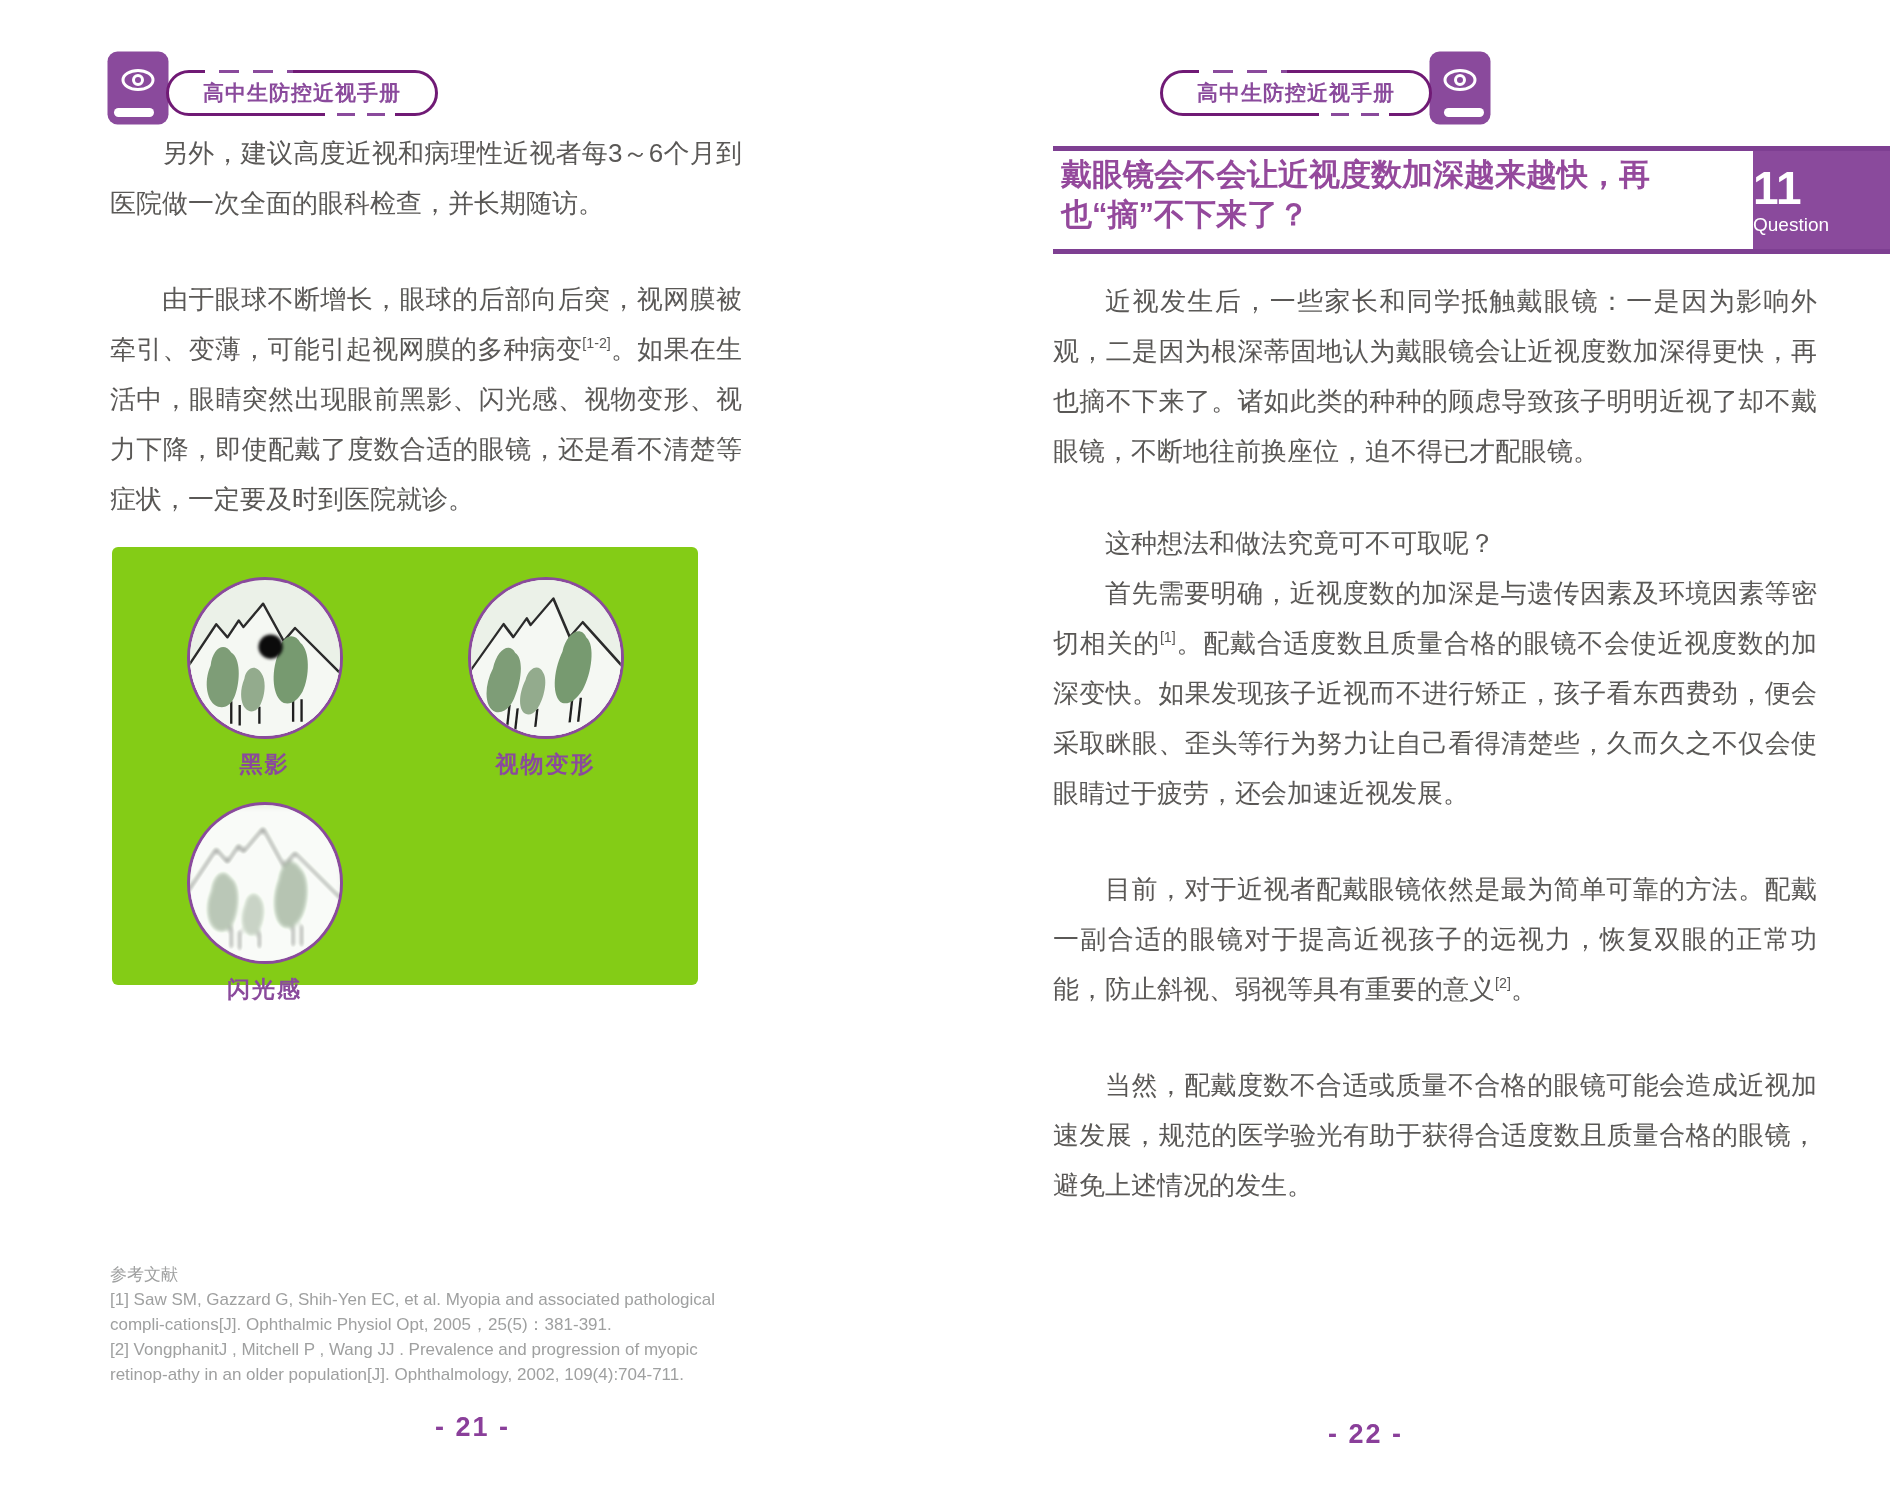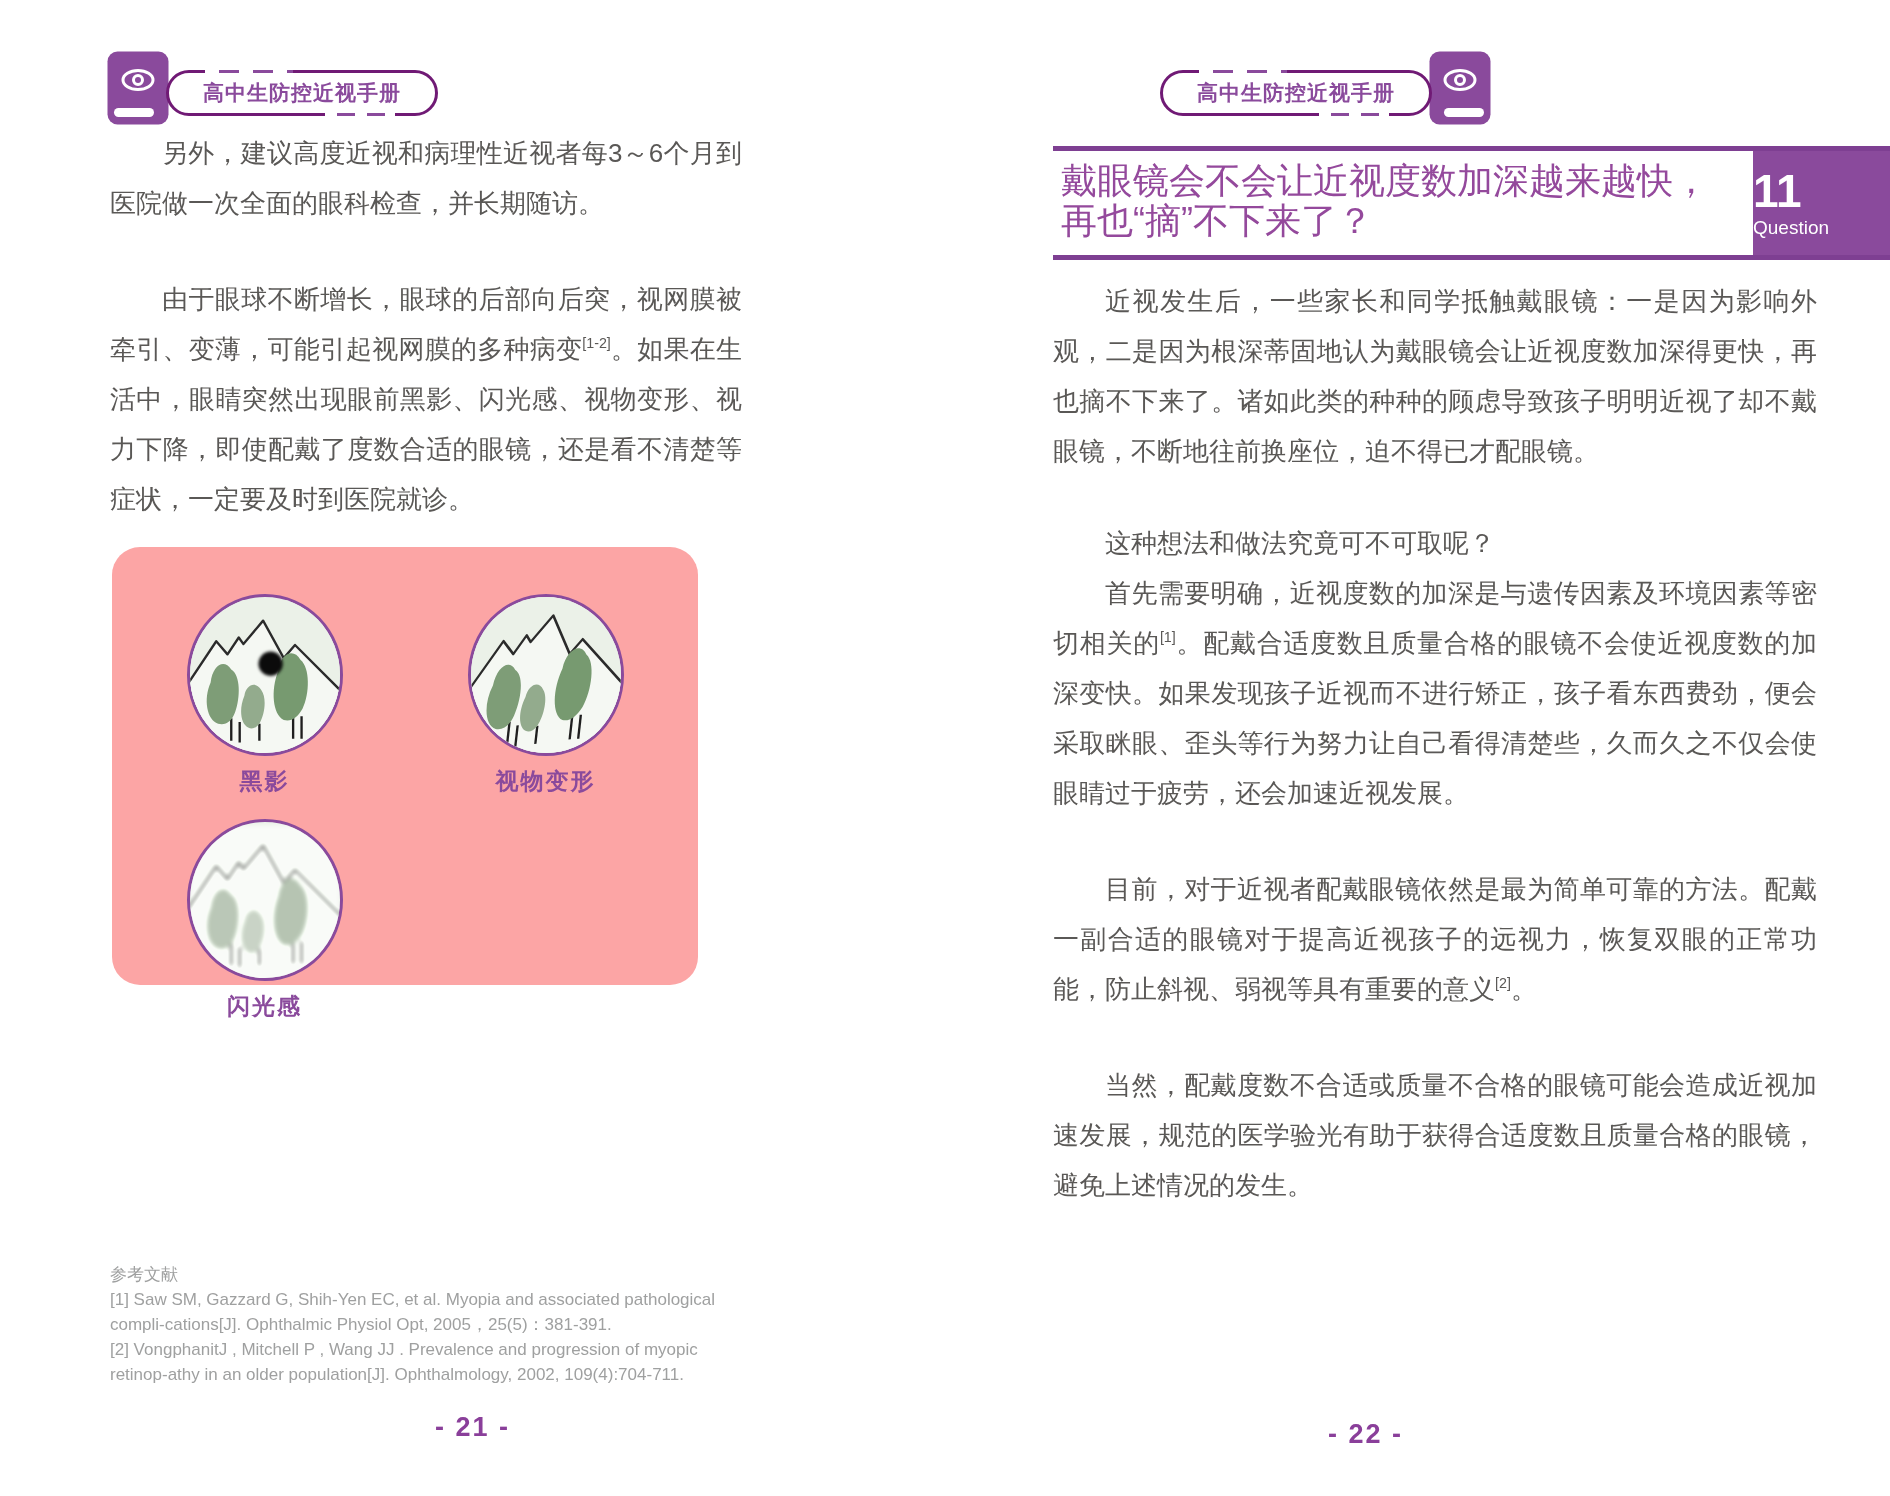--- a/index.html
+++ b/index.html
@@ -39,35 +39,35 @@
   .right-body .para:nth-child(2){margin-top:42px;}
   .right-body .para:nth-child(4){margin-top:46px;}
   .right-body .para:nth-child(5){margin-top:46px;}
   
   .q-block{
     position:absolute;left:1053px;top:146px;width:837px;
     border-top:5px solid #7e3f92;border-bottom:5px solid #7e3f92;
     display:flex;align-items:stretch;background:#fff;box-sizing:border-box;
   }
   .q-text{
-    flex:1;padding:10px 14px 14px 8px;font-size:36px;line-height:40px;
-    font-weight:normal;color:#94499c;text-align:left;
+    flex:1;padding:4px 14px 14px 8px;font-size:31px;line-height:40px;
+    font-weight:bold;color:#94499c;text-align:left;
   }
   .q-badge{
     width:137px;background:#8a4a9c;color:#fff;display:flex;flex-direction:column;
     justify-content:center;flex:0 0 auto;
   }
   .q-badge .q-num{font-size:46px;font-weight:bold;line-height:1.05;}
   .q-badge .q-word{font-size:19px;margin-top:2px;}
   
   .symptom-box{
     position:absolute;left:112px;top:547px;width:586px;height:438px;
-    background:#fca5a5;border-radius:28px;
+    background:#84cc16;border-radius:6px;
     display:grid;grid-template-columns:1fr 1fr;row-gap:22px;
-    padding:47px 12px 14px;box-sizing:border-box;justify-items:center;
+    padding:30px 12px 14px;box-sizing:border-box;justify-items:center;
   }
   .symptom-box figure{margin:0;display:flex;flex-direction:column;align-items:center;}
   .circle{
     width:150px;height:156px;border:3px solid #8a4a9c;border-radius:50%;
     overflow:hidden;background:#ebf1e8;
   }
   .circle svg{width:100%;height:100%;display:block;}
   .circle .blob{display:none;}
   .v-shadow .blob{display:block;filter:blur(1.5px);}
   .v-flash .scene{filter:blur(2.5px) brightness(1.18) saturate(.45);opacity:.68;}

